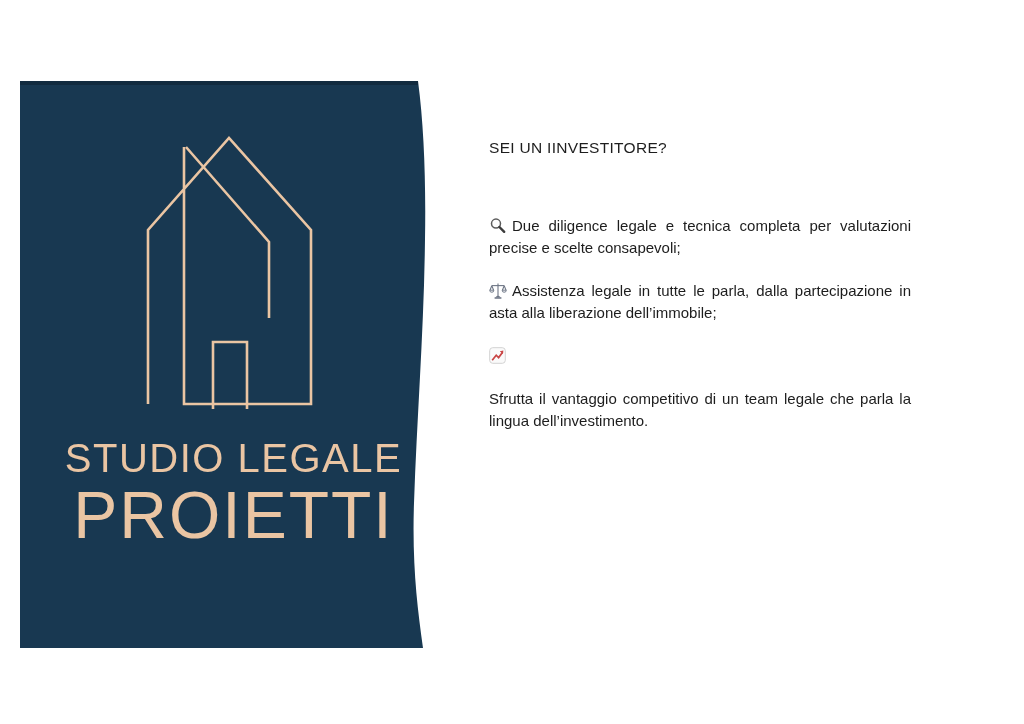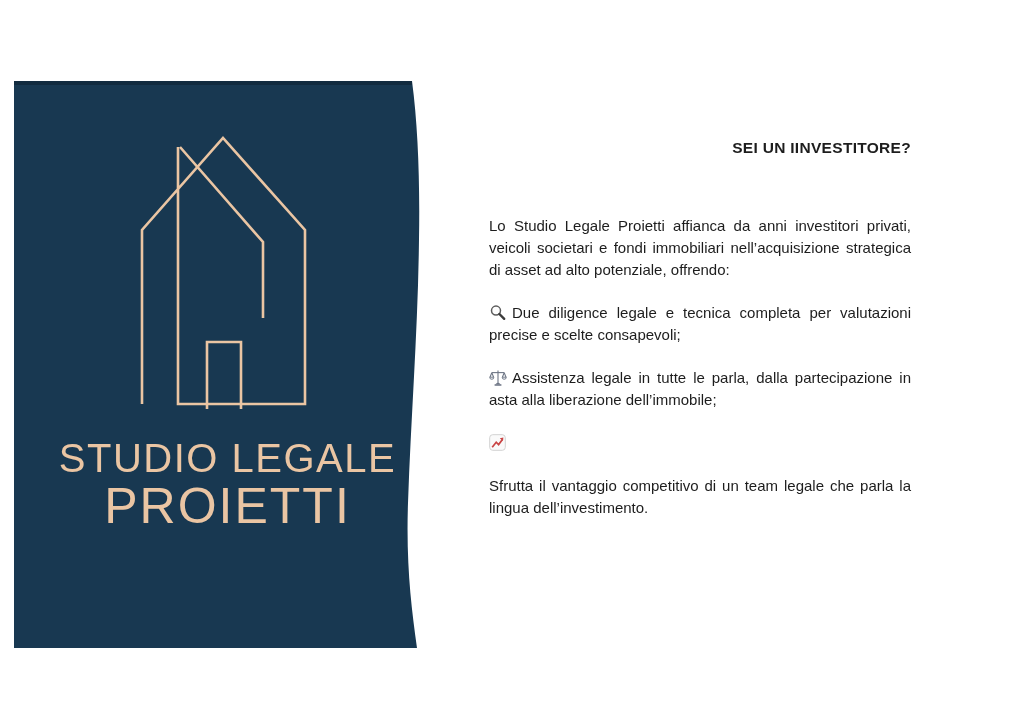--- a/index.html
+++ b/index.html
@@ -1,37 +1,37 @@
 <!DOCTYPE html>
 <html><head>
 <meta charset="utf-8">
 <style>
   html,body{margin:0;padding:0;background:#ffffff;}
   .page{
     position:relative;width:1024px;height:724px;background:#ffffff;
     overflow:hidden;font-family:"Liberation Sans",sans-serif;
   }
   
-  .brand-panel{position:absolute;left:14px;top:81px;width:410px;height:567px;}
+  .brand-panel{position:absolute;left:20px;top:81px;width:410px;height:567px;}
   .panel-shape{position:absolute;left:0;top:0;display:block;}
   .house-logo{position:absolute;left:116px;top:49px;display:block;}
   .logo-line{
     position:absolute;left:16px;width:395px;text-align:center;
     color:#EAC5A3;font-family:"Liberation Sans",sans-serif;font-weight:400;
     white-space:nowrap;
   }
   .logo-line1{top:355px;font-size:40px;letter-spacing:1.5px;}
-  .logo-line2{top:396px;font-size:50px;letter-spacing:2px;}
+  .logo-line2{top:396px;font-size:66px;letter-spacing:2px;}
   
   .content{
     position:absolute;left:489px;top:137px;width:422px;
     color:#1D1D1D;font-size:15px;line-height:22px;
   }
   .content .heading{
-    text-align:right;font-size:15.5px;font-weight:700;letter-spacing:0.3px;
+    text-align:left;font-size:15.5px;font-weight:400;letter-spacing:0.3px;
     margin:0 0 56px 0;color:#1D1D1D;
   }
   .content p.body{margin:0 0 21px 0;text-align:justify;}
   .content p.body:last-child{margin-bottom:12px;}
   .bullet-icon{
     display:inline-block;width:18px;height:17px;vertical-align:-3px;margin-right:5px;
   }
   .bullet-icon svg{display:block;}
 </style>
 </head>
@@ -54,21 +54,20 @@
     </svg>
 
     <div class="logo-line logo-line1">STUDIO LEGALE</div>
     <div class="logo-line logo-line2">PROIETTI</div>
   </div>
 
   <div class="content">
 
     <h1 class="heading">SEI UN IINVESTITORE?</h1>
 
-    <p class="body">Lo Studio Legale Proietti affianca da anni investitori privati, veicoli societari e fondi immobiliari nell’acquisizione strategica di asset ad alto potenziale, offrendo:</p>
 
     <p class="body">
       <span class="bullet-icon">
         <svg width="18" height="17" viewBox="0 0 18 17">
           <circle cx="7" cy="6.6" r="4.5" fill="#fdfdfd" stroke="#5B5B5B" stroke-width="1.5"></circle>
           <line x1="10.4" y1="10" x2="15.2" y2="14.8" stroke="#3C3C3C" stroke-width="2.4" stroke-linecap="round"></line>
         </svg>
       </span><span>Due diligence legale e tecnica completa per valutazioni precise e scelte consapevoli;</span>
     </p>
 

